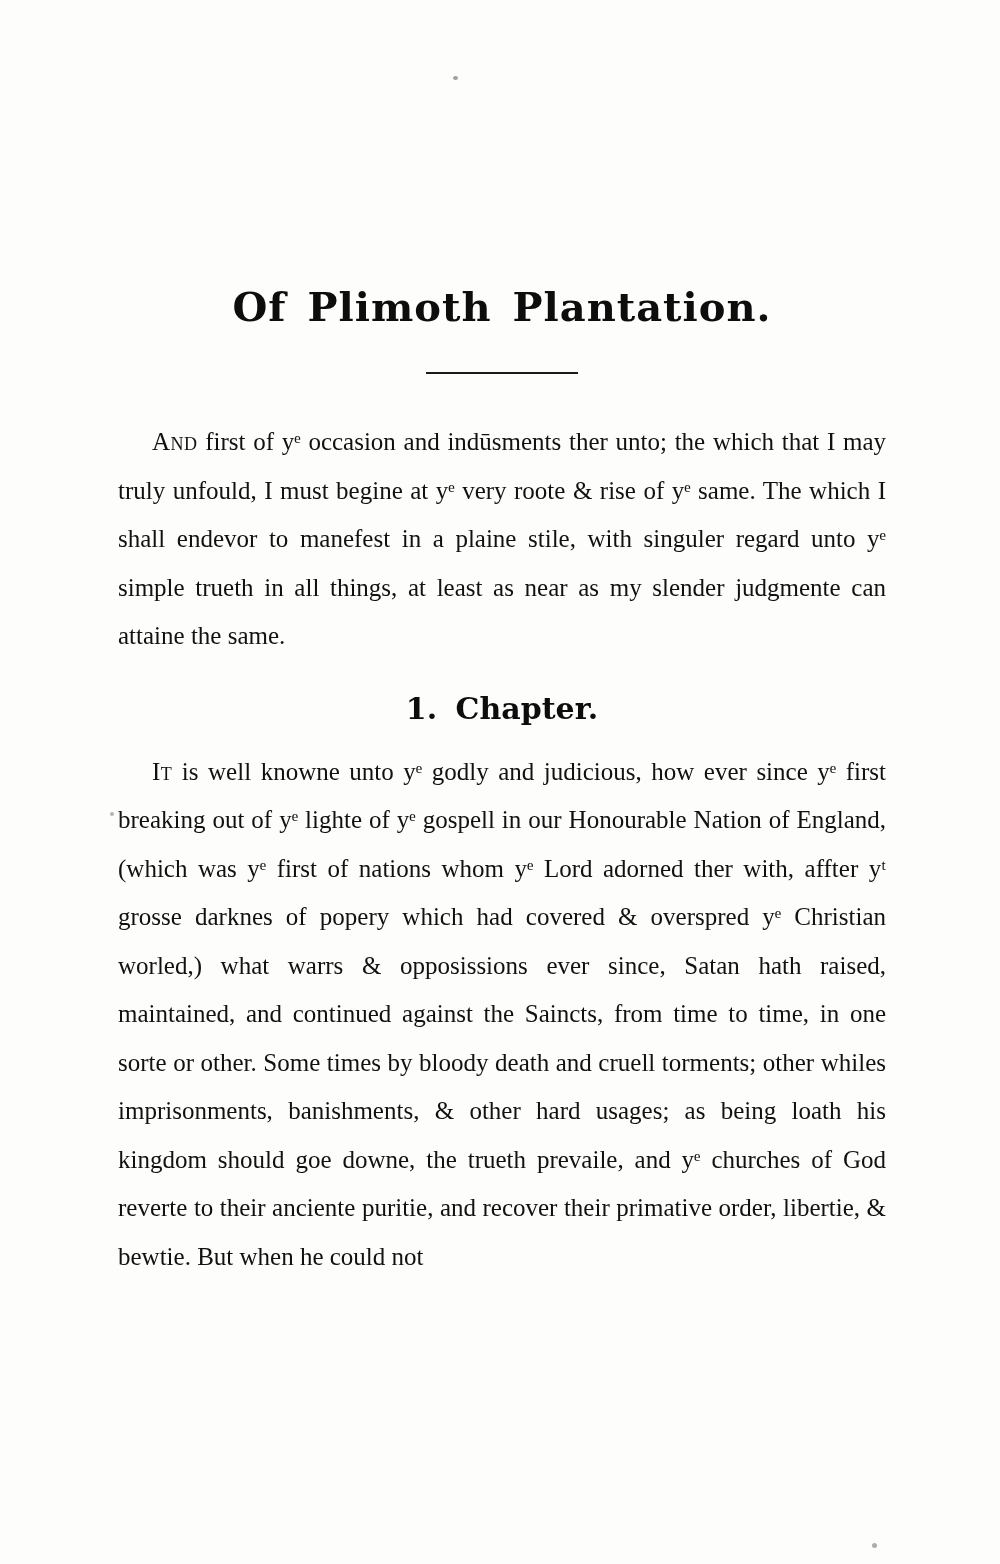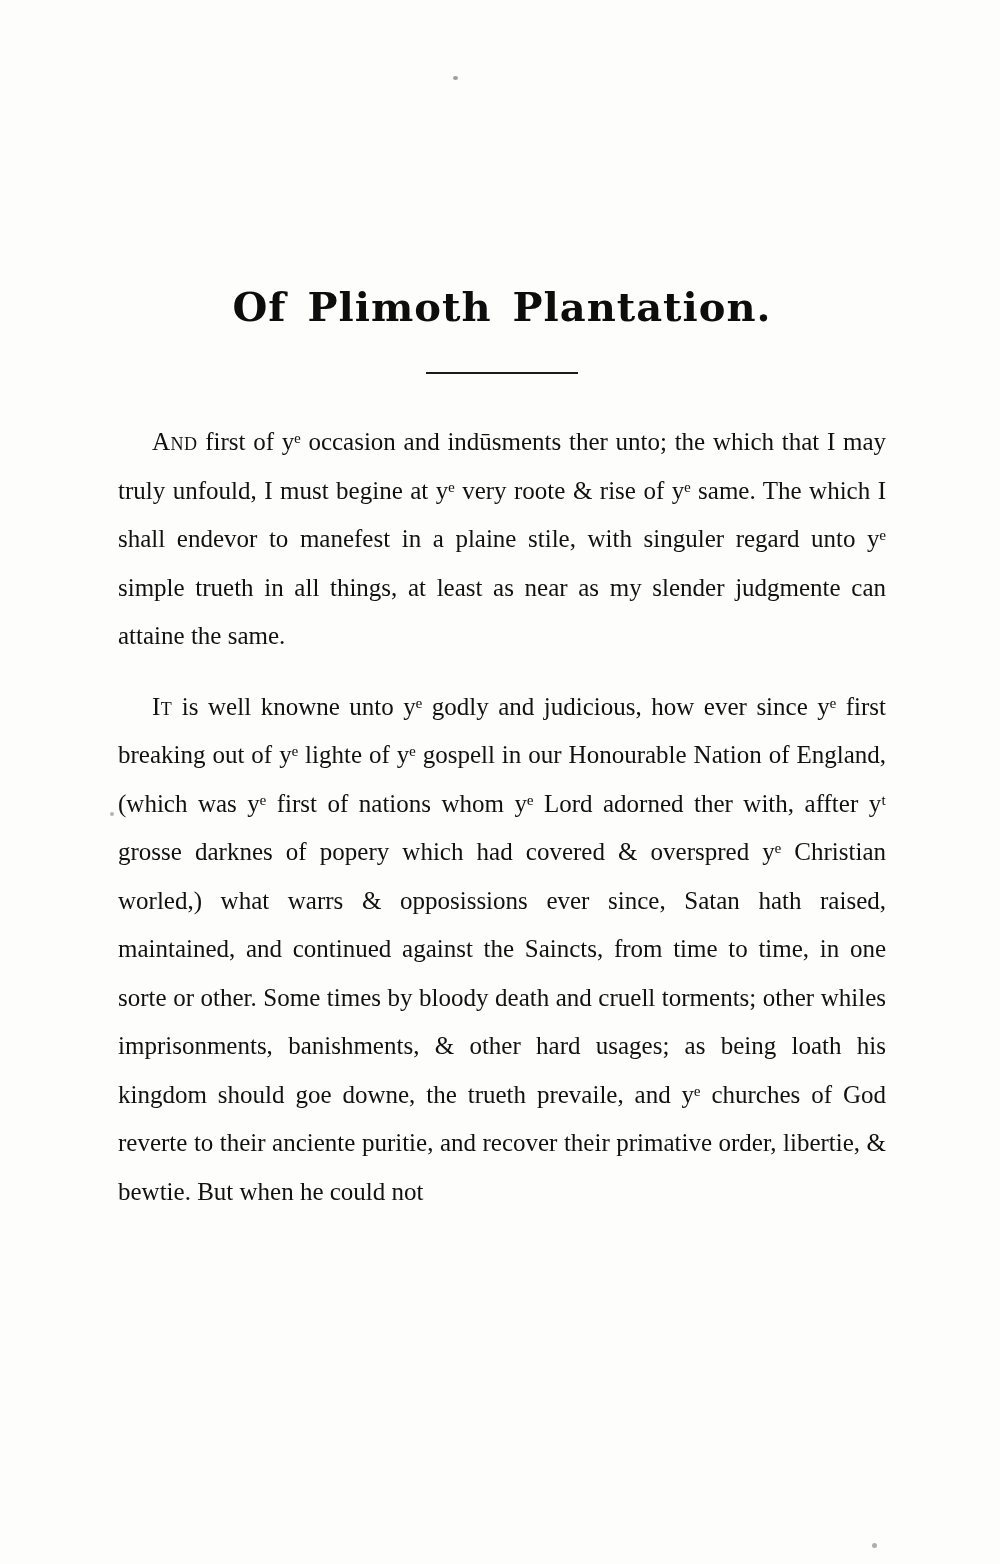--- a/index.html
+++ b/index.html
@@ -109,19 +109,20 @@
   <div class="content">
 
     <h1 class="doc-title">Of Plimoth Plantation.</h1>
 
     <div class="rule"></div>
 
     <p class="body-par lead">
       <span class="indent"></span><span class="smallcaps">And</span><span> first of yᵉ occasion and indūsments ther unto; the which that I may truly unfould, I must begine at yᵉ very roote &amp; rise of yᵉ same.  The which I shall endevor to manefest in a plaine stile, with singuler regard unto yᵉ simple trueth in all things, at least as near as my slender judgmente can attaine the same.</span>
     </p>
 
+    <h2 class="chapter">1.  Chapter.</h2>
 
     <p class="body-par chapter-par">
       <span class="indent"></span><span class="smallcaps">It</span><span> is well knowne unto yᵉ godly and judicious, how ever since yᵉ first breaking out of yᵉ lighte of yᵉ gospell in our Honourable Nation of England, (which was yᵉ first of nations whom yᵉ Lord adorned ther with, affter yᵗ grosse darknes of popery which had covered &amp; overspred yᵉ Christian worled,) what warrs &amp; opposissions ever since, Satan hath raised, maintained, and continued against the Saincts, from time to time, in one sorte or other.  Some times by bloody death and cruell torments; other whiles imprisonments, banishments, &amp; other hard usages; as being loath his kingdom should goe downe, the trueth prevaile, and yᵉ churches of God reverte to their anciente puritie, and recover their primative order, libertie, &amp; bewtie.  But when he could not</span>
     </p>
 
   </div>
 </div>
 
 </body></html>

